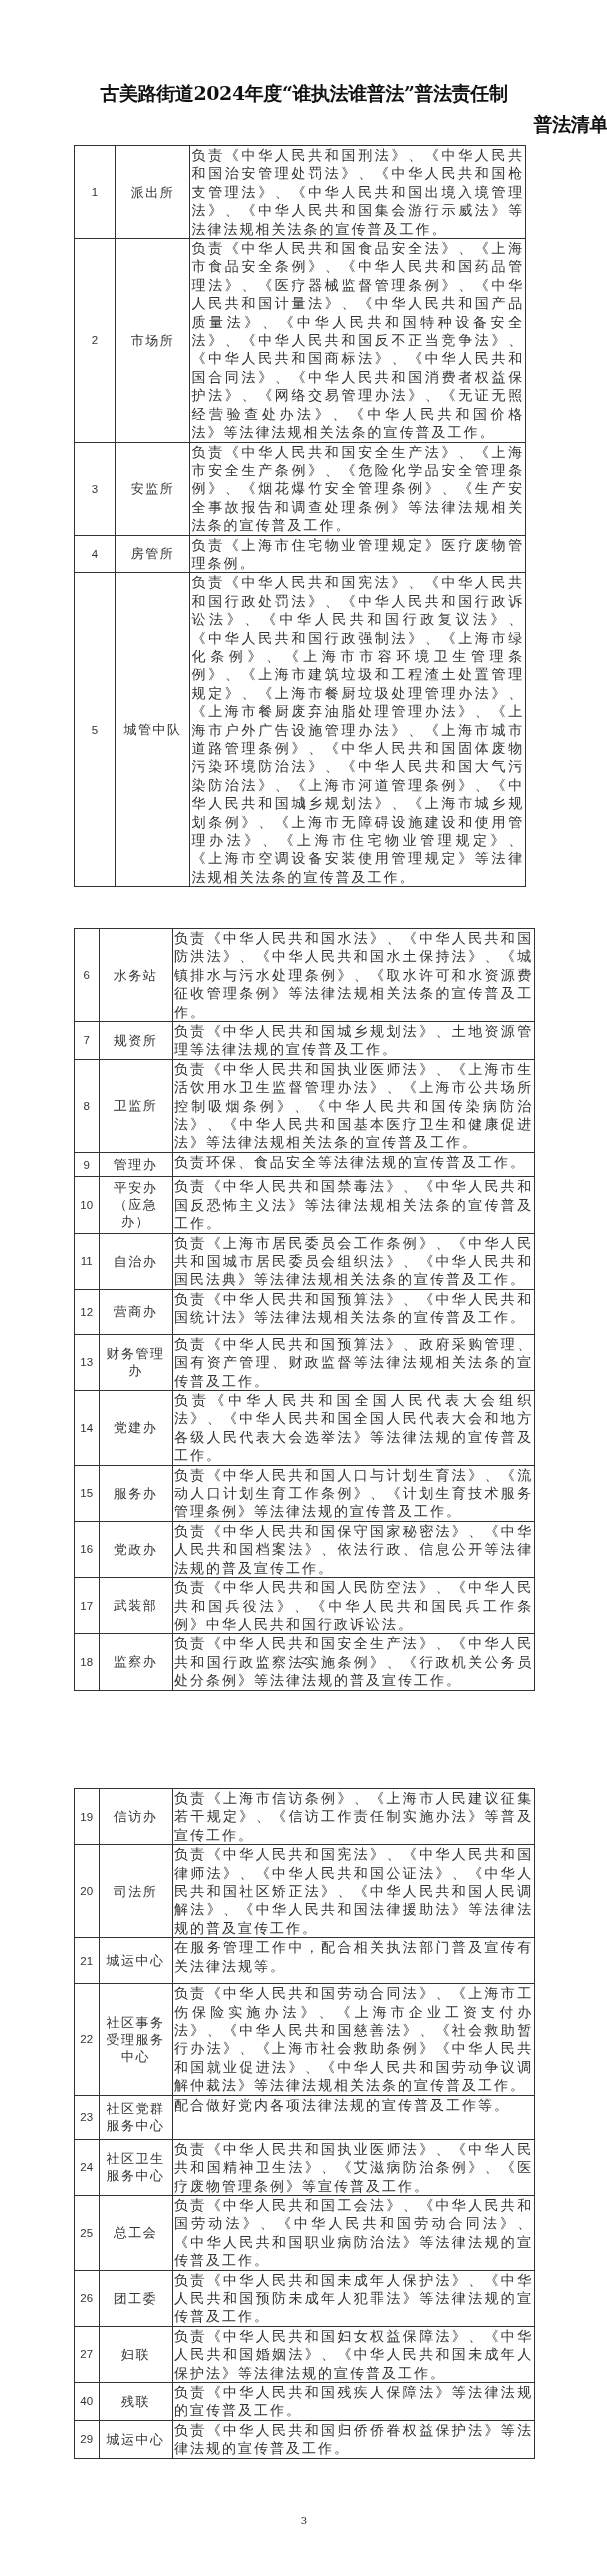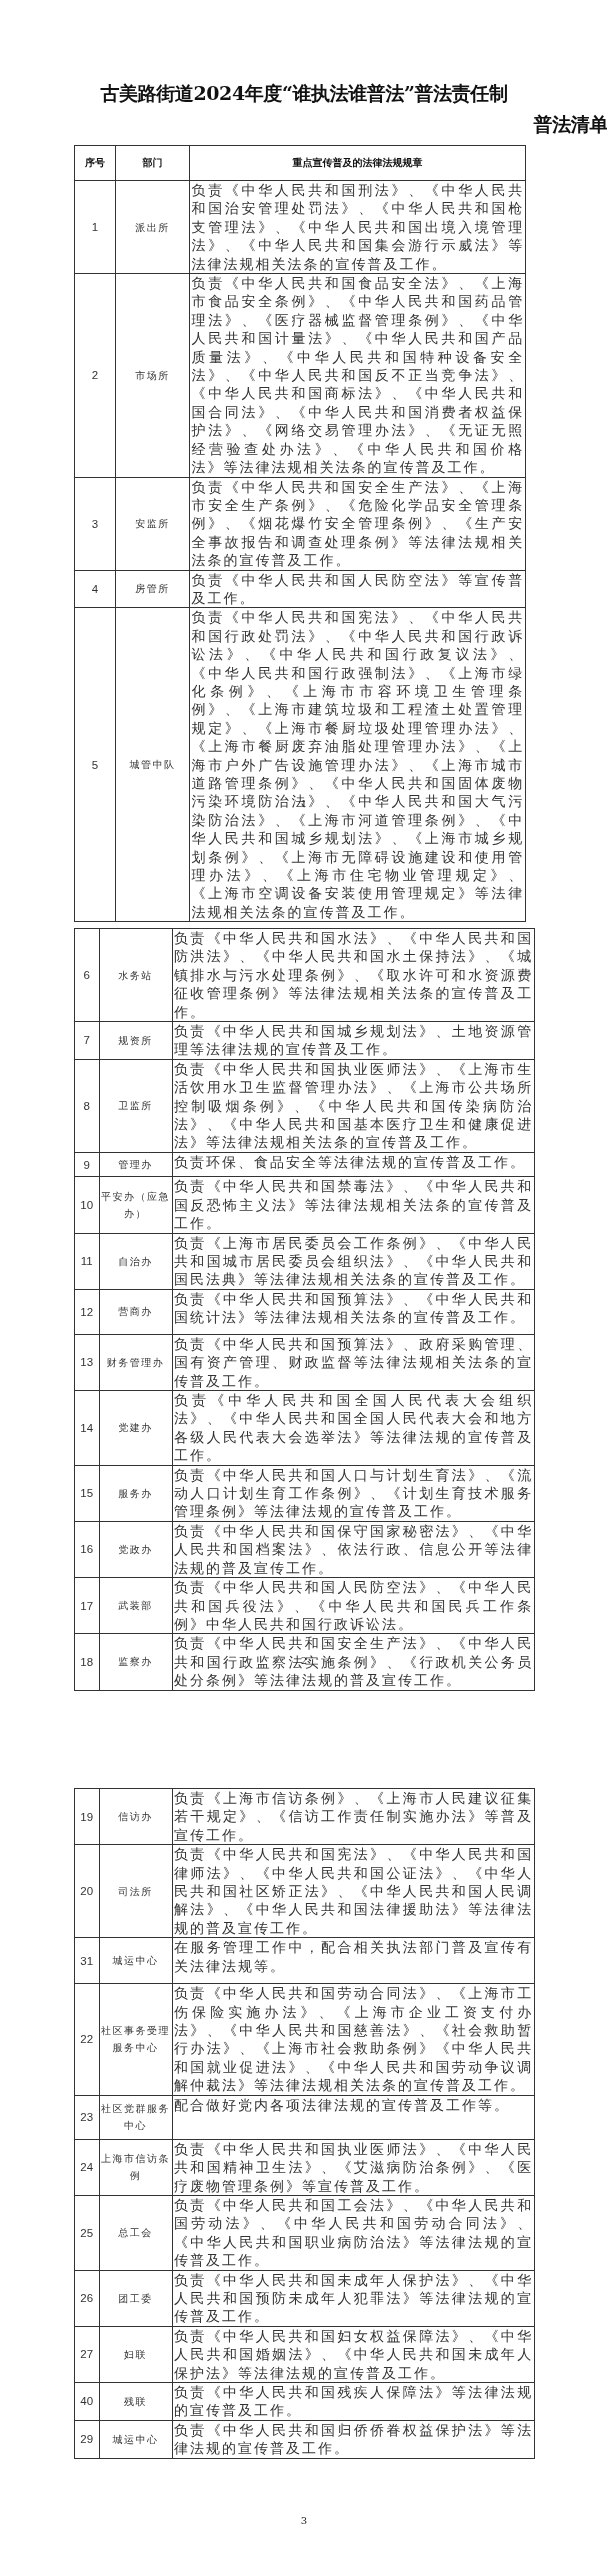--- a/index.html
+++ b/index.html
@@ -7,64 +7,59 @@
          font-family:"DejaVu Serif", "Liberation Serif", serif; color:#222; }
   .title { position:absolute; left:0; width:608px; text-align:center;
            font-family:"DejaVu Serif","Liberation Serif",serif; font-weight:bold;
            font-size:19px; color:#111; letter-spacing:-0.4px; }
   .t1 { top:81px; }
   .t2 { top:112px;text-align:right; }
   table { position:absolute; border-collapse:collapse; table-layout:fixed; }
   td, th { border:0.8px solid #333; padding:0 1.5px; vertical-align:middle; }
   th { font-family:"DejaVu Sans","Liberation Sans",sans-serif; font-weight:bold; font-size:10px; color:#111; height:34px; text-align:center; }
   td.num { text-align:center; font-family:"Liberation Sans","DejaVu Sans",sans-serif; font-size:11.5px; color:#333; }
-  td.dept { text-align:center; font-size:10px; color:#333; letter-spacing:1.5px; line-height:17px; }
+  td.dept { text-align:center; font-size:13px; color:#333; letter-spacing:1.5px; line-height:17px; }
   td.desc { font-size:14px; color:#333; line-height:18.4px; letter-spacing:2px; text-align:justify; vertical-align:top; padding:0 0.8px 0 1.5px; word-break:break-all; }
   .tbl1 { left:74px; top:145px; width:452px; border:1.1px solid #333; }
   .tbl2 { left:74px; top:928px; width:461px; border:1.1px solid #333; }
   .tbl3 { left:74px; top:1788px; width:461px; border:1.1px solid #333; }
   .pagenum { position:absolute; left:0; width:608px; text-align:center; font-size:10px; color:#222; font-family:"DejaVu Serif","Liberation Serif",serif; }
 </style>
 </head>
 <body>
 
 <div class="title t1">古美路街道2024年度“谁执法谁普法”普法责任制</div>
 <div class="title t2">普法清单</div>
 
 <table class="tbl1">
   <colgroup>
       <col style="width:41px">
       <col style="width:74px">
       <col>
     </colgroup>
   <tbody>
-      <tr>
-    <th>序号</th>
-    <th>部门</th>
-    <th>重点宣传普及的法律法规规章</th>
-  </tr>
   <tr style="height:75px">
     <td class="num">1</td>
     <td class="dept">派出所</td>
     <td class="desc">负责《中华人民共和国刑法》、《中华人民共和国治安管理处罚法》、《中华人民共和国枪支管理法》、《中华人民共和国出境入境管理法》、《中华人民共和国集会游行示威法》等法律法规相关法条的宣传普及工作。</td>
   </tr>
   <tr style="height:166px">
     <td class="num">2</td>
     <td class="dept">市场所</td>
     <td class="desc">负责《中华人民共和国食品安全法》、《上海市食品安全条例》、《中华人民共和国药品管理法》、《医疗器械监督管理条例》、《中华人民共和国计量法》、《中华人民共和国产品质量法》、《中华人民共和国特种设备安全法》、《中华人民共和国反不正当竞争法》、《中华人民共和国商标法》、《中华人民共和国合同法》、《中华人民共和国消费者权益保护法》、《网络交易管理办法》、《无证无照经营验查处办法》、《中华人民共和国价格法》等法律法规相关法条的宣传普及工作。</td>
   </tr>
   <tr style="height:80px">
     <td class="num">3</td>
     <td class="dept">安监所</td>
     <td class="desc">负责《中华人民共和国安全生产法》、《上海市安全生产条例》、《危险化学品安全管理条例》、《烟花爆竹安全管理条例》、《生产安全事故报告和调查处理条例》等法律法规相关法条的宣传普及工作。</td>
   </tr>
   <tr style="height:27.6px">
     <td class="num">4</td>
     <td class="dept">房管所</td>
-    <td class="desc">负责《中华人民共和国人民防空法》等宣传普及工作。</td>
+    <td class="desc">负责《上海市住宅物业管理规定》医疗废物管理条例。</td>
   </tr>
   <tr style="height:248px">
     <td class="num">5</td>
     <td class="dept">城管中队</td>
     <td class="desc">负责《中华人民共和国宪法》、《中华人民共和国行政处罚法》、《中华人民共和国行政诉讼法》、《中华人民共和国行政复议法》、《中华人民共和国行政强制法》、《上海市绿化条例》、《上海市市容环境卫生管理条例》、《上海市建筑垃圾和工程渣土处置管理规定》、《上海市餐厨垃圾处理管理办法》、《上海市餐厨废弃油脂处理管理办法》、《上海市户外广告设施管理办法》、《上海市城市道路管理条例》、《中华人民共和国固体废物污染环境防治法》、《中华人民共和国大气污染防治法》、《上海市河道管理条例》、《中华人民共和国城乡规划法》、《上海市城乡规划条例》、《上海市无障碍设施建设和使用管理办法》、《上海市住宅物业管理规定》、《上海市空调设备安装使用管理规定》等法律法规相关法条的宣传普及工作。</td>
   </tr>
 </tbody>
   </table>
 <div class="pagenum" style="top:798px">1</div>
 
@@ -155,37 +150,37 @@
     <td class="num">19</td>
     <td class="dept">信访办</td>
     <td class="desc">负责《上海市信访条例》、《上海市人民建议征集若干规定》、《信访工作责任制实施办法》等普及宣传工作。</td>
   </tr>
   <tr style="height:74px">
     <td class="num">20</td>
     <td class="dept">司法所</td>
     <td class="desc">负责《中华人民共和国宪法》、《中华人民共和国律师法》、《中华人民共和国公证法》、《中华人民共和国社区矫正法》、《中华人民共和国人民调解法》、《中华人民共和国法律援助法》等法律法规的普及宣传工作。</td>
   </tr>
   <tr style="height:46px">
-    <td class="num">31</td>
+    <td class="num">21</td>
     <td class="dept">城运中心</td>
     <td class="desc">在服务管理工作中，配合相关执法部门普及宣传有关法律法规等。</td>
   </tr>
   <tr style="height:96px">
     <td class="num">22</td>
     <td class="dept">社区事务受理服务中心</td>
     <td class="desc">负责《中华人民共和国劳动合同法》、《上海市工伤保险实施办法》、《上海市企业工资支付办法》、《中华人民共和国慈善法》、《社会救助暂行办法》、《上海市社会救助条例》《中华人民共和国就业促进法》、《中华人民共和国劳动争议调解仲裁法》等法律法规相关法条的宣传普及工作。</td>
   </tr>
   <tr style="height:44px">
     <td class="num">23</td>
     <td class="dept">社区党群服务中心</td>
     <td class="desc">配合做好党内各项法律法规的宣传普及工作等。</td>
   </tr>
   <tr style="height:54px">
     <td class="num">24</td>
-    <td class="dept">上海市信访条例</td>
+    <td class="dept">社区卫生服务中心</td>
     <td class="desc">负责《中华人民共和国执业医师法》、《中华人民共和国精神卫生法》、《艾滋病防治条例》、《医疗废物管理条例》等宣传普及工作。</td>
   </tr>
   <tr style="height:56px">
     <td class="num">25</td>
     <td class="dept">总工会</td>
     <td class="desc">负责《中华人民共和国工会法》、《中华人民共和国劳动法》、《中华人民共和国劳动合同法》、《中华人民共和国职业病防治法》等法律法规的宣传普及工作。</td>
   </tr>
   <tr style="height:49px">
     <td class="num">26</td>
     <td class="dept">团工委</td>

